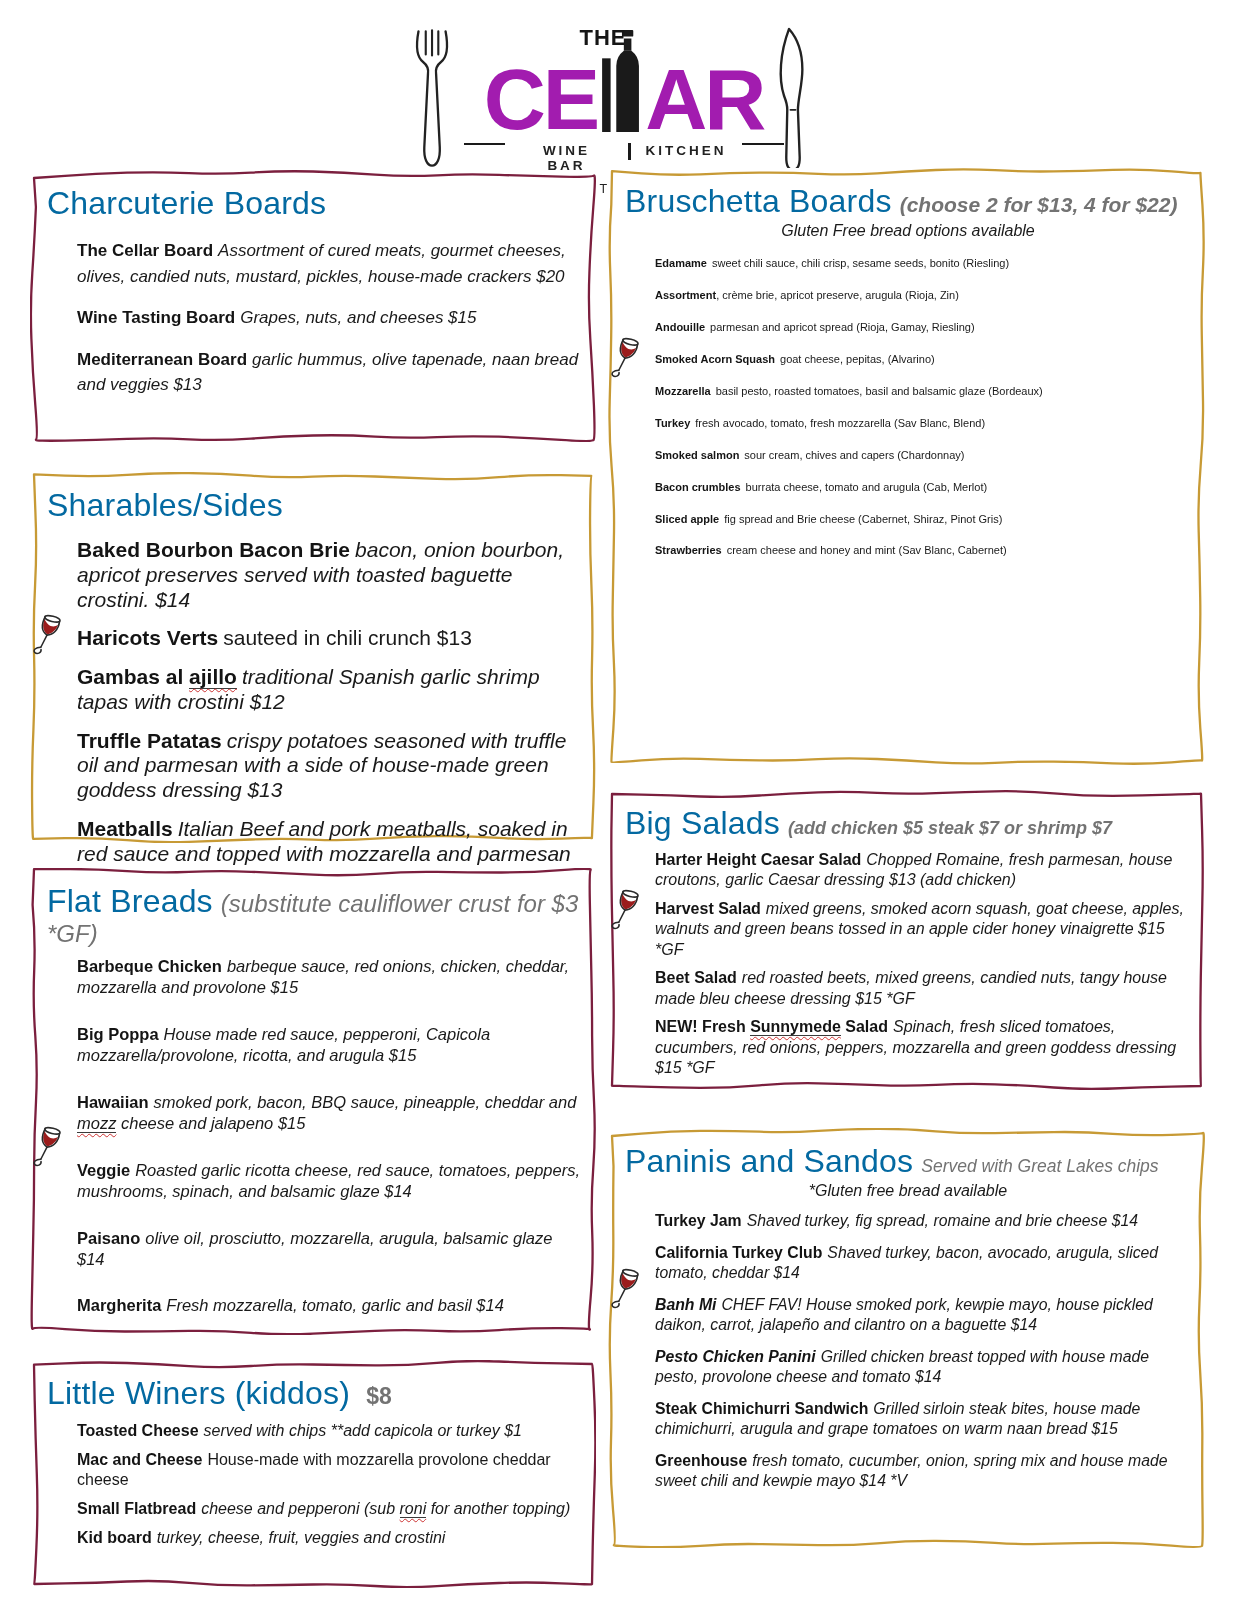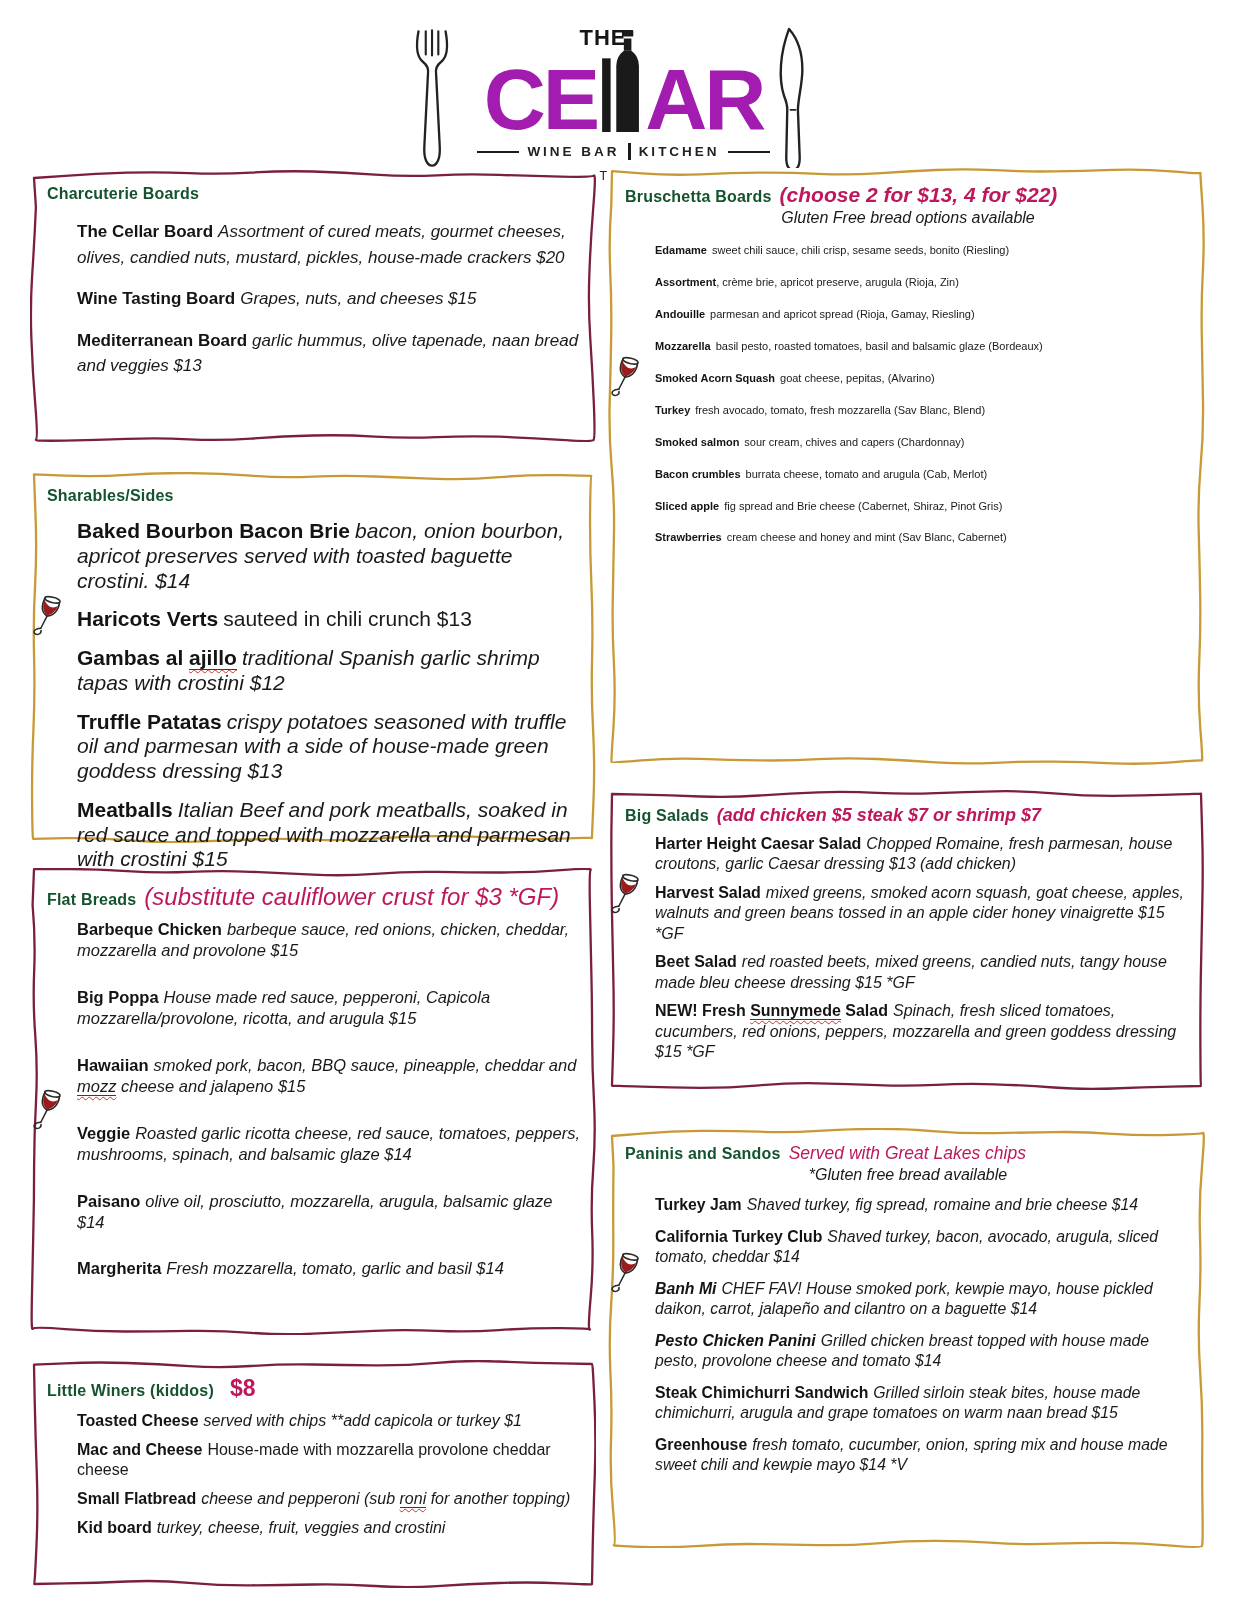--- a/index.html
+++ b/index.html
@@ -14,31 +14,31 @@
   }
   
   .logo{position:absolute;top:21px;left:0;width:100%;height:160px;}
   .fork-svg{position:absolute;left:404px;top:4px;width:58px;height:146px;}
   .knife-svg{position:absolute;left:772px;top:4px;width:40px;height:150px;}
   .logo-center{position:absolute;left:50%;top:0;transform:translateX(-50%);text-align:center;width:320px;}
   .logo-name{position:relative;display:flex;align-items:flex-end;justify-content:center;height:112px;}
   .logo-name .big{font-size:86px;font-weight:700;letter-spacing:-3px;line-height:.78;color:#a21caf;}
   .logo-the{position:absolute;top:4px;left:116px;font-size:22px;font-weight:700;letter-spacing:1px;color:#161616;}
   .bottle-glyph{width:42px;height:102px;margin:0 3px 1px 3px;}
-  .logo-tagline{margin-top:10px;display:flex;align-items:center;justify-content:center;gap:8px;
+  .logo-tagline{margin-top:10px;display:flex;align-items:flex-start;justify-content:center;gap:15px;
     font-size:13.5px;font-weight:600;letter-spacing:3px;color:#222;}
   .logo-tagline .rule{display:inline-block;width:42px;border-top:2px solid #1a1a1a;}
   .logo-tagline .vbar{display:inline-block;width:3px;height:17px;background:#1a1a1a;}
   .logo-city{margin-top:9px;font-size:12.5px;font-weight:500;letter-spacing:5px;color:#222;}
   
   .section{position:absolute;background:#fff;}
   .border-svg{position:absolute;left:0;top:0;width:100%;height:100%;pointer-events:none;}
   .section-inner{position:relative;padding:15px 14px 0 17px;}
-  .section-title{display:inline;font-size:16px;font-weight:700;color:#14532d;letter-spacing:.2px;}
-  .title-note{font-style:italic;font-size:18px;font-weight:400;margin-left:8px;color:#be185d;margin-top:33px;}
+  .section-title{display:inline;font-size:32px;font-weight:400;color:#0369a1;letter-spacing:.2px;}
+  .title-note{font-style:italic;font-size:18px;font-weight:400;margin-left:8px;color:#737373;margin-top:33px;}
   .section-subtitle{text-align:center;font-style:italic;font-size:16px;margin-top:2px;color:#1a1a1a;}
   .menu-item{position:relative;margin:12px 0 0 30px;font-size:16.5px;line-height:1.3;}
   .item-name{font-weight:700;margin-right:5px;color:#141414;}
   .item-name.it{font-style:italic;}
   .item-desc.it{font-style:italic;}
   .wine-glass{position:absolute;left:-47px;top:-10px;width:35px;height:48px;}
   .sc{border-bottom:1.5px solid #3a3a3a;text-decoration:underline wavy #cc3333 1px;text-underline-offset:4px;}
   
   .sec-charcuterie .menu-item{margin-top:16px;line-height:1.5;font-size:17px;}
   .sec-sharables  .menu-item{margin-top:14px;line-height:1.18;font-size:21px;}
@@ -183,33 +183,33 @@
           <svg class="border-svg" viewBox="0 0 597 597">
             <path d="M4.0,3.1 Q4.0,3.1 33.5,5.3 Q62.9,7.6 92.4,6.3 Q121.8,4.9 151.3,4.6 Q180.7,4.3 210.2,5.8 Q239.6,7.3 269.1,5.4 Q298.5,3.5 327.9,2.0 Q357.4,0.5 386.8,2.2 Q416.3,3.9 445.8,3.4 Q475.2,2.9 504.7,1.9 Q534.1,0.9 563.5,3.4 Q593.0,5.9 592.5,4.9 Q592.1,4.0 594.4,36.7 Q596.6,69.4 594.9,102.2 Q593.1,134.9 593.8,167.6 Q594.5,200.3 595.0,233.1 Q595.5,265.8 592.6,298.5 Q589.8,331.2 590.7,363.9 Q591.7,396.7 592.2,429.4 Q592.7,462.1 591.2,494.8 Q589.8,527.6 592.3,560.3 Q594.9,593.0 593.9,592.5 Q593.0,592.1 563.5,594.3 Q534.1,596.6 504.6,595.3 Q475.2,593.9 445.8,593.6 Q416.3,593.3 386.9,594.8 Q357.4,596.3 327.9,594.4 Q298.5,592.5 269.1,591.0 Q239.6,589.5 210.2,591.2 Q180.7,592.9 151.3,592.4 Q121.8,591.9 92.3,590.9 Q62.9,589.9 33.4,592.4 Q4.0,594.9 3.5,593.9 Q3.1,593.0 5.4,560.3 Q7.6,527.6 5.9,494.8 Q4.1,462.1 4.8,429.4 Q5.5,396.7 6.0,363.9 Q6.5,331.2 3.6,298.5 Q0.8,265.8 1.7,233.1 Q2.7,200.3 3.2,167.6 Q3.7,134.9 2.2,102.2 Q0.8,69.4 3.3,36.7 Z" fill="none" stroke="#c79a35" stroke-width="2.3" stroke-linejoin="round"></path>
           </svg>
           <div class="section-inner">
             <div><span class="section-title">Bruschetta  Boards</span><span class="title-note">(choose 2 for $13, 4 for $22)</span></div>
             <div class="section-subtitle">Gluten Free bread options available</div>
             <div>
               <div class="menu-item"><span class="item-name">Edamame</span><span class="item-desc">sweet chili sauce, chili crisp, sesame seeds, bonito (Riesling)</span></div>
               <div class="menu-item"><span class="item-name" style="margin-right: 0px;">Assortment</span><span class="item-desc">, crème brie, apricot preserve, arugula (Rioja, Zin)</span></div>
               <div class="menu-item"><span class="item-name">Andouille</span><span class="item-desc">parmesan  and apricot spread  (Rioja, Gamay, Riesling)</span></div>
+              <div class="menu-item"><span class="wine-glass" style="top: -15px;">
+<svg viewBox="0 0 36 50" width="35" height="48">
+  <g transform="rotate(14 18 24)">
+    <path d="M10.2 6.2 C9.5 13.8 12.3 19.2 17 21.3 C21.6 19.5 24.9 15 25.7 9.2 C20 14.6 14.3 11.4 10.2 6.2 Z" fill="#9b1c1c"></path>
+    <g fill="none" stroke="#2a2a2a" stroke-width="1.6" stroke-linecap="round">
+      <path d="M10.5 4 C8.2 14 11.2 20 17 22.2 C23.4 20.2 27.3 13.8 26.3 5.2"></path>
+      <ellipse cx="18.4" cy="4.4" rx="8.1" ry="2.7"></ellipse>
+      <path d="M17 22.2 L13.8 36"></path>
+      <path d="M13.8 36 c-5.2 1.2 -7.4 5.2 -4.8 6.8 c2.6 1.6 7.2 -1 5.6 -4.6"></path>
+    </g>
+  </g>
+</svg></span><span class="item-name">Smoked Acorn Squash</span><span class="item-desc">goat cheese, pepitas, (Alvarino)</span></div>
               <div class="menu-item"><span class="item-name">Mozzarella</span><span class="item-desc">basil pesto, roasted tomatoes, basil and balsamic glaze (Bordeaux)</span></div>
-              <div class="menu-item"><span class="wine-glass" style="top: -15px;">
-<svg viewBox="0 0 36 50" width="35" height="48">
-  <g transform="rotate(14 18 24)">
-    <path d="M10.2 6.2 C9.5 13.8 12.3 19.2 17 21.3 C21.6 19.5 24.9 15 25.7 9.2 C20 14.6 14.3 11.4 10.2 6.2 Z" fill="#9b1c1c"></path>
-    <g fill="none" stroke="#2a2a2a" stroke-width="1.6" stroke-linecap="round">
-      <path d="M10.5 4 C8.2 14 11.2 20 17 22.2 C23.4 20.2 27.3 13.8 26.3 5.2"></path>
-      <ellipse cx="18.4" cy="4.4" rx="8.1" ry="2.7"></ellipse>
-      <path d="M17 22.2 L13.8 36"></path>
-      <path d="M13.8 36 c-5.2 1.2 -7.4 5.2 -4.8 6.8 c2.6 1.6 7.2 -1 5.6 -4.6"></path>
-    </g>
-  </g>
-</svg></span><span class="item-name">Smoked Acorn Squash</span><span class="item-desc">goat cheese, pepitas, (Alvarino)</span></div>
               <div class="menu-item"><span class="item-name">Turkey</span><span class="item-desc">fresh avocado, tomato, fresh mozzarella  (Sav Blanc, Blend)</span></div>
               <div class="menu-item"><span class="item-name">Smoked salmon</span><span class="item-desc">sour cream, chives and capers  (Chardonnay)</span></div>
               <div class="menu-item"><span class="item-name">Bacon crumbles</span><span class="item-desc">burrata cheese, tomato and arugula  (Cab, Merlot)</span></div>
               <div class="menu-item"><span class="item-name">Sliced apple</span><span class="item-desc">fig spread and Brie cheese (Cabernet, Shiraz, Pinot Gris)</span></div>
               <div class="menu-item"><span class="item-name">Strawberries</span><span class="item-desc">cream cheese and honey and mint  (Sav Blanc, Cabernet)</span></div>
             </div>
           </div>
         </section>
         <section class="section sec-bigsalads" style="left: 608px; top: 790px; width: 597px; height: 300px;">
           <svg class="border-svg" viewBox="0 0 597 300">

